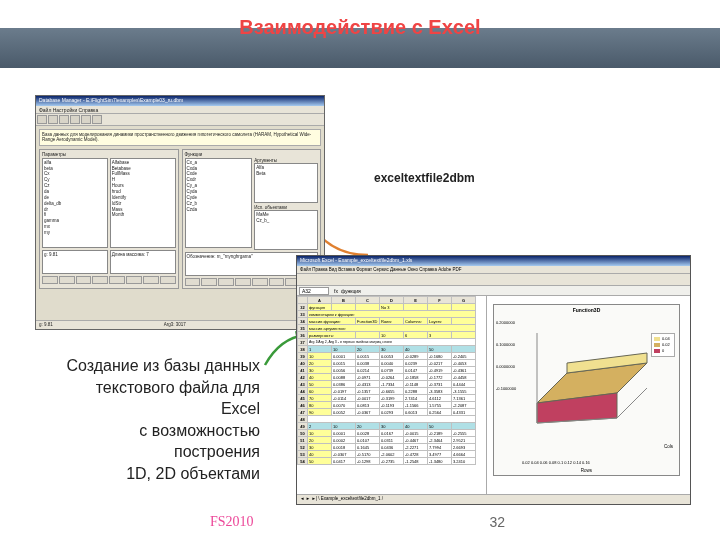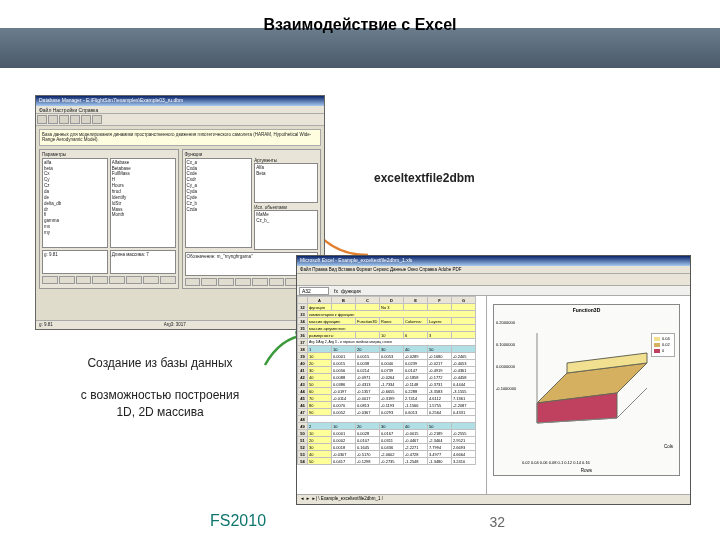--- a/index.html
+++ b/index.html
@@ -15,51 +15,52 @@
   .top-bar {
     position: absolute;
     top: 28px; left: 0; right: 0;
     height: 40px;
     background: linear-gradient(#6b7c8c, #4a5a6a);
   }
   .slide-title {
     position: absolute;
     top: 16px; left: 0; right: 0;
     text-align: center;
-    font-size: 16px;
+    font-size: 20px;
     font-weight: bold;
-    color: #000000;
+    color: #ef4444;
   }
   .footer-left {
     position: absolute;
     bottom: 10px; left: 210px;
-    font-size: 16px;
-    color: #0f766e;
+    font-size: 14px;
+    color: #ec4899;
+    font-family: Liberation Serif, serif;
   }
   .footer-right {
     position: absolute;
     bottom: 10px; right: 215px;
     font-size: 14px;
     color: #666;
   }
   .desc-top {
     position: absolute;
     top: 105px; left: 374px;
     width: 290px;
     font-size: 12px;
     color: #222;
     line-height: 1.35;
   }
   .desc-top b { font-weight: bold; }
   .desc-left {
     position: absolute;
     top: 355px; left: 60px;
     width: 200px;
-    font-size: 12px;
-    text-align: center;
+    font-size: 16px;
+    text-align: right;
     color: #222;
     line-height: 1.35;
   }
   .arrow-orange {
     position: absolute;
     top: 210px; left: 298px;
     width: 80px; height: 50px;
   }
   .arrow-green {
     position: absolute;
@@ -307,23 +308,23 @@
 <div class="desc-top">
   <br>
   <br>
   <br>
   <br>
   <b>exceltextfile2dbm</b>
 </div>
 
 <div class="desc-left">
   <span>Создание из базы данных</span><br>
-  <br>
+  <span>текстового файла для Excel</span><br>
   <span>с возможностью построения</span><br>
-  <span>1D, 2D массива</span>
+  <span>1D, 2D объектами</span>
 </div>
 
 <svg class="arrow-orange">
   <path d="M 70 45 Q 30 45 10 10" stroke="#e08030" stroke-width="2.5" fill="none"></path>
   <path d="M 10 10 L 6 20 L 17 15 Z" fill="#e08030"></path>
 </svg>
 <svg class="arrow-green">
   <path d="M 5 35 Q 20 8 45 5" stroke="#3a9a3a" stroke-width="2.5" fill="none"></path>
   <path d="M 45 5 L 35 1 L 37 12 Z" fill="#3a9a3a"></path>
 </svg>

